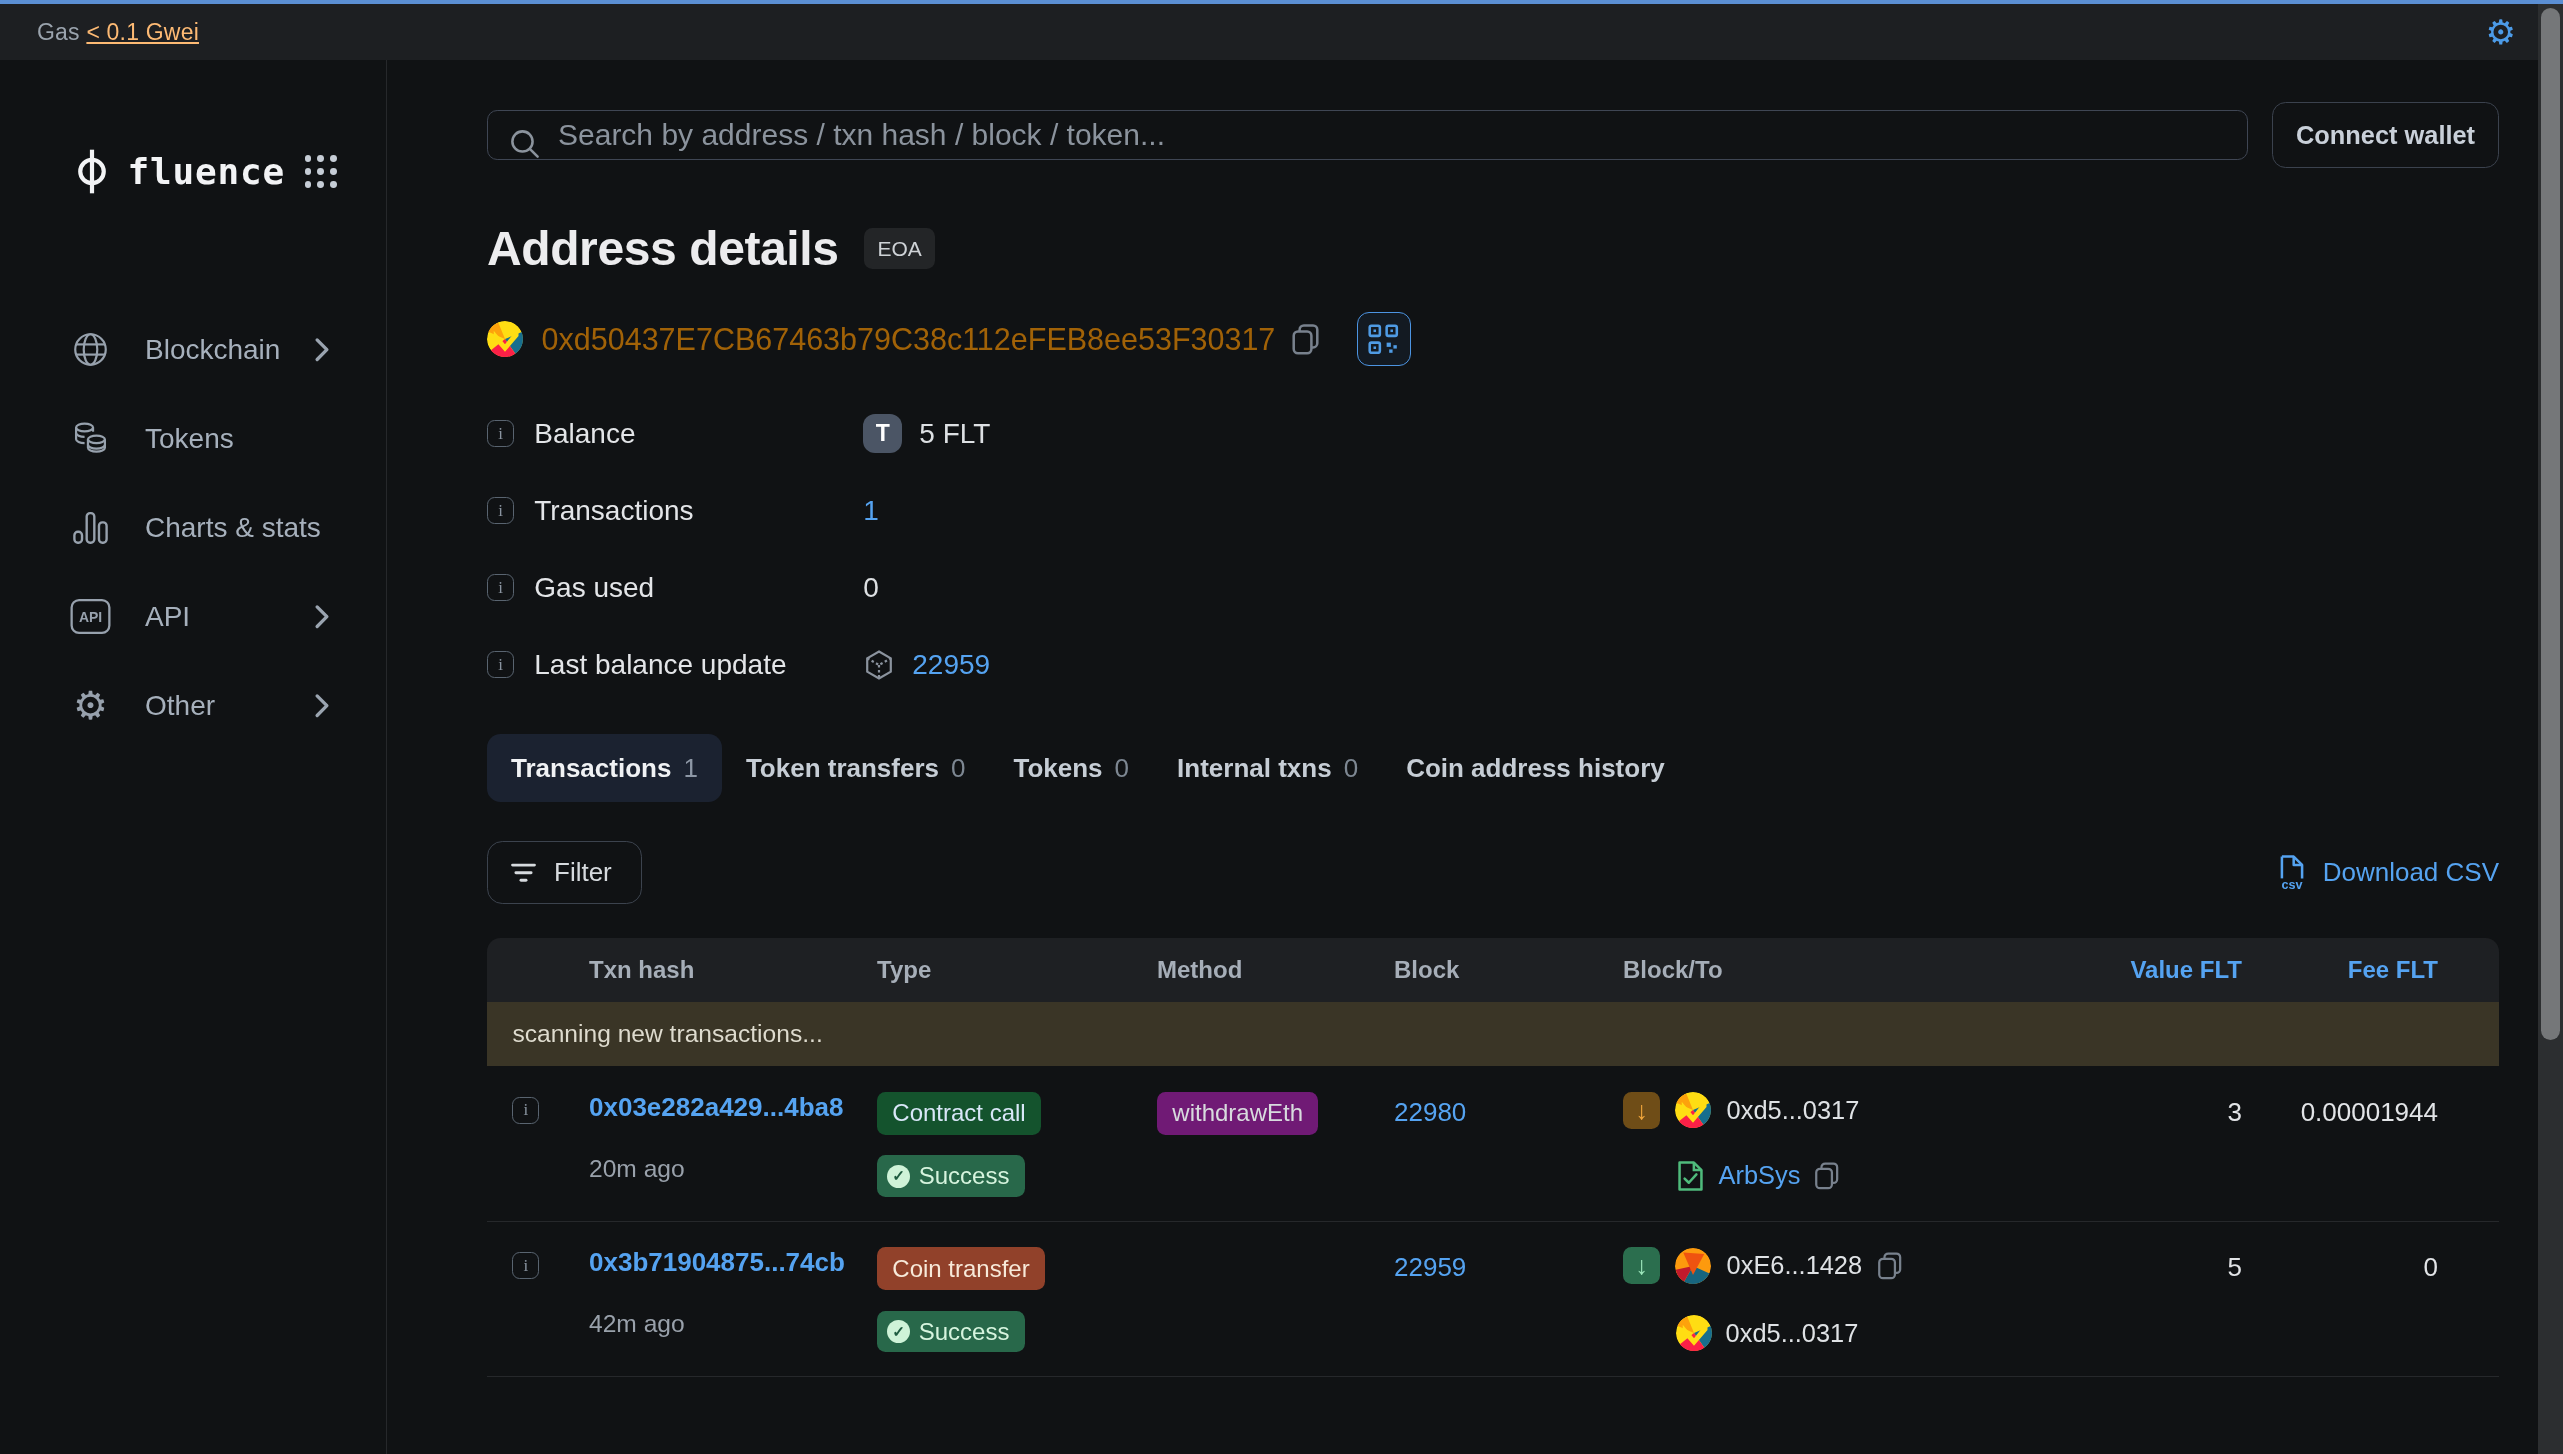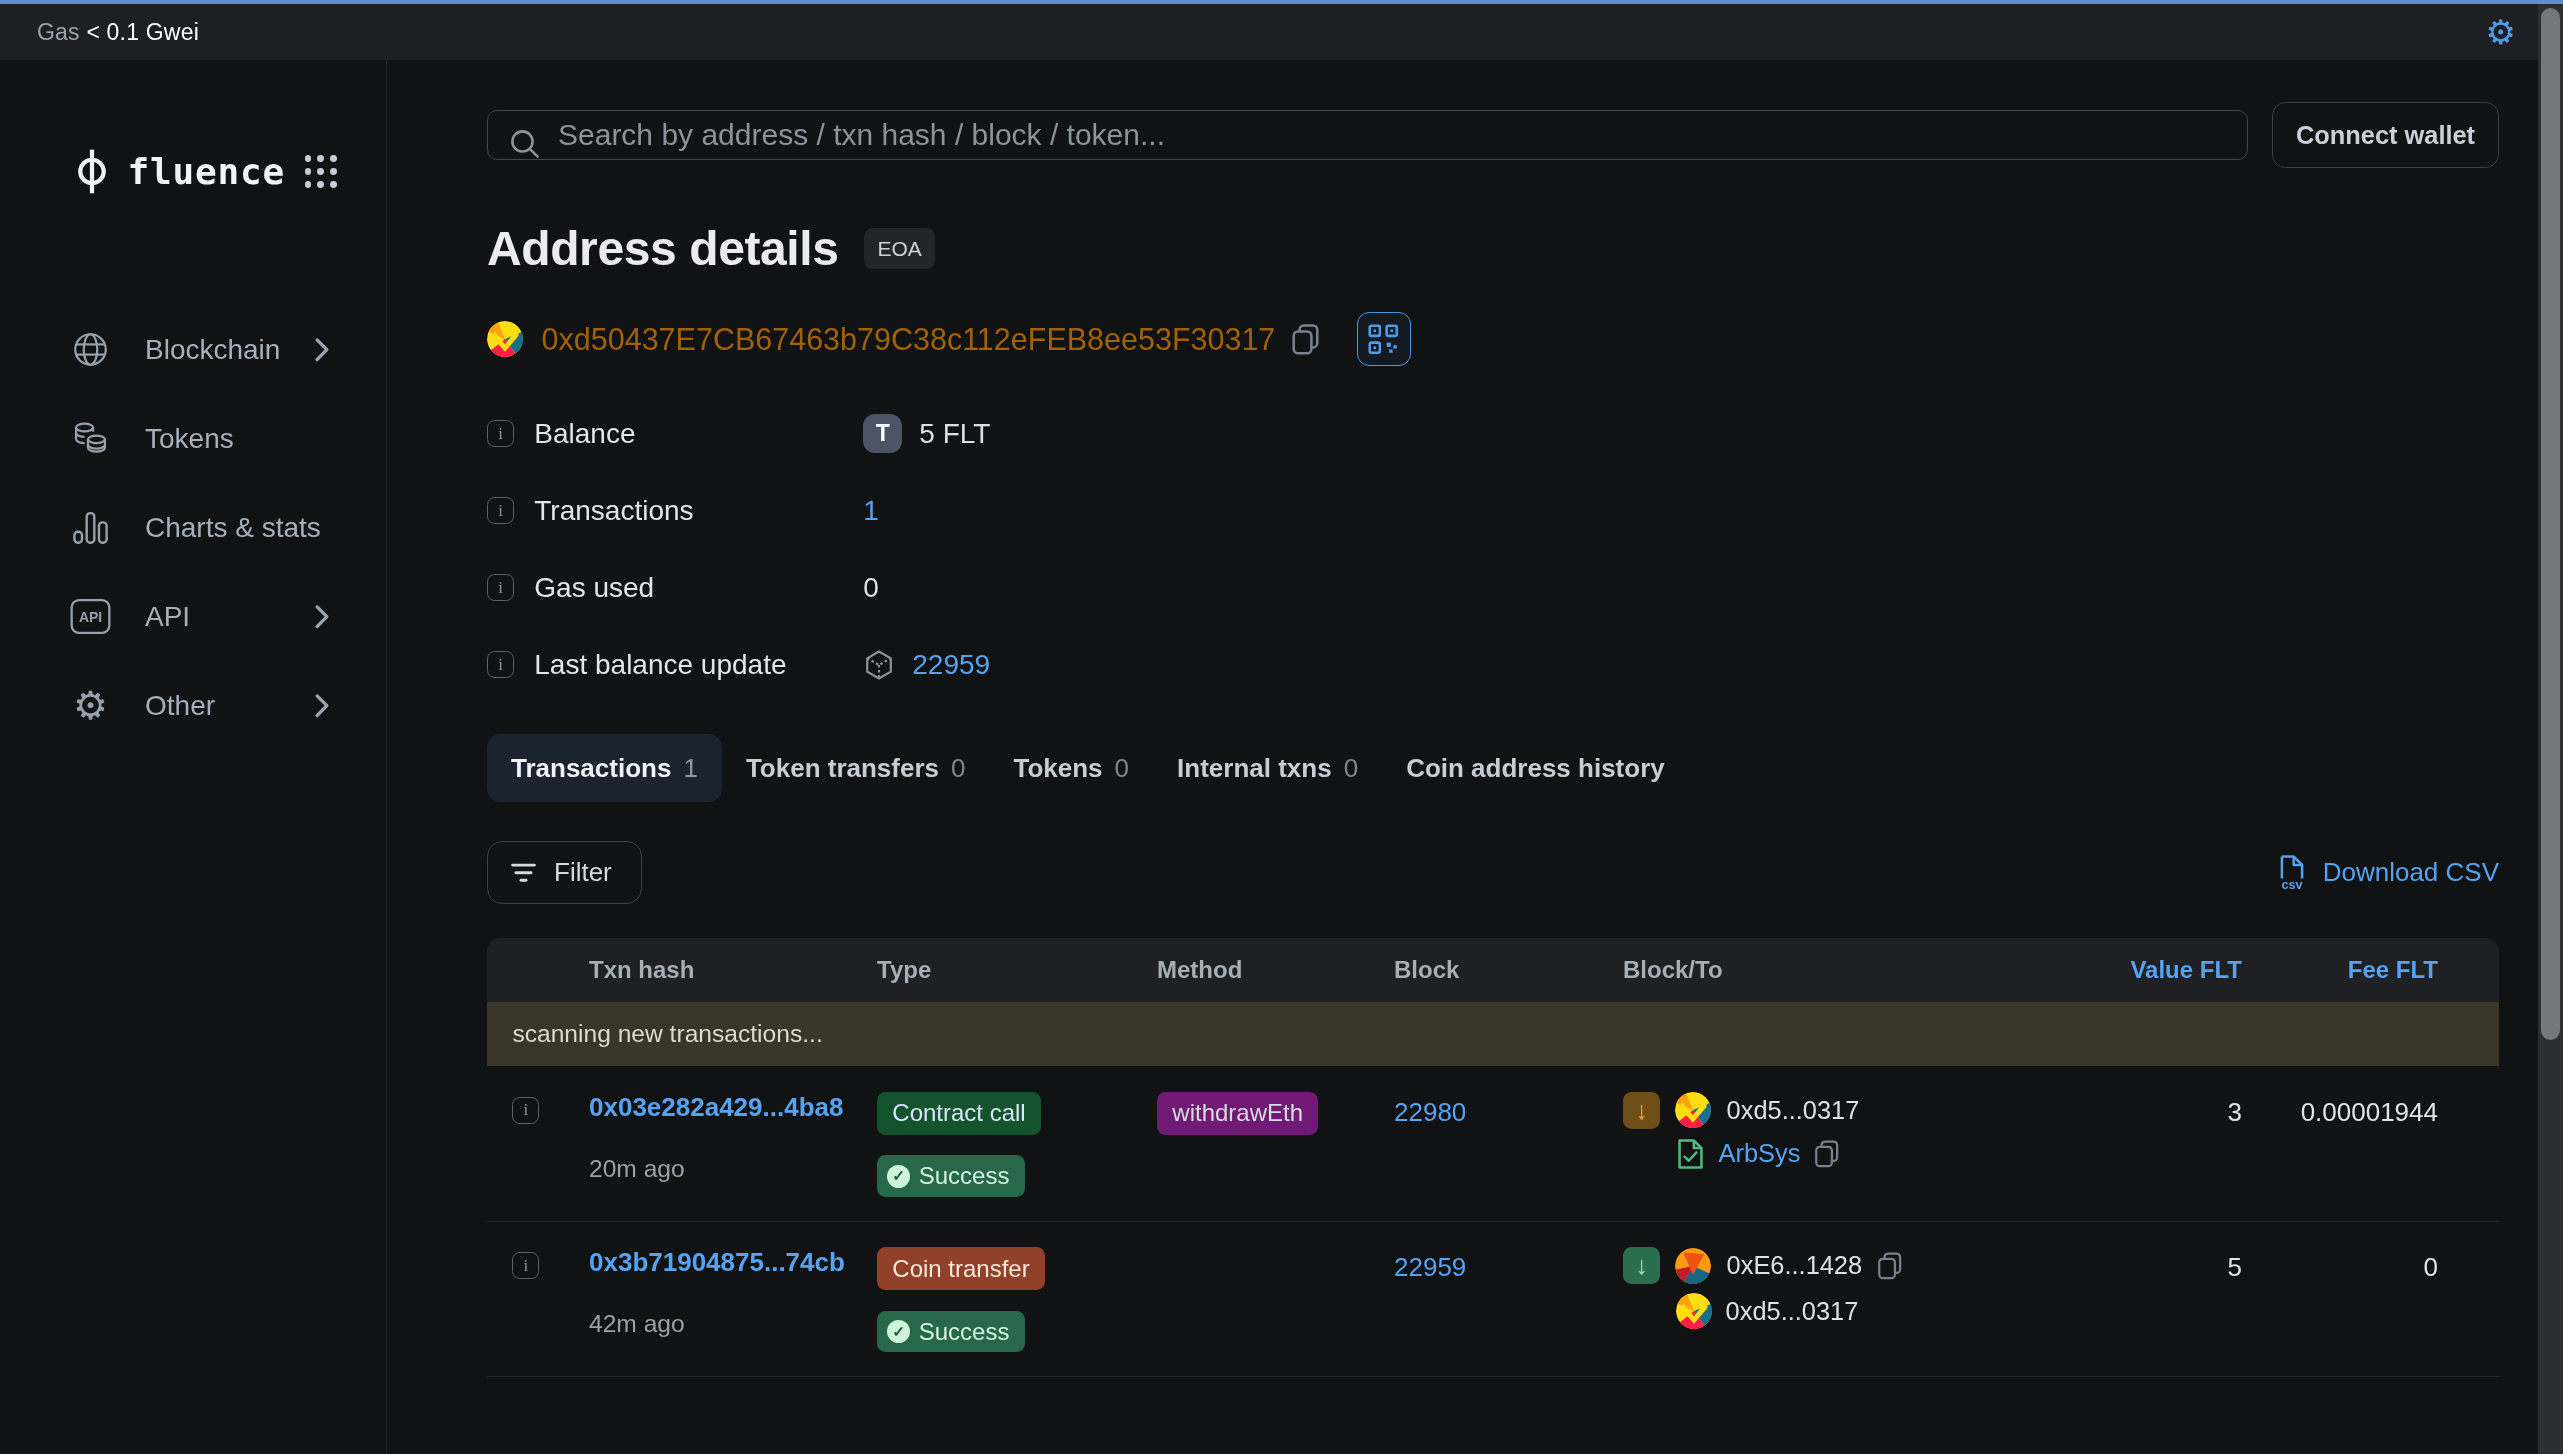--- a/index.html
+++ b/index.html
@@ -12,21 +12,21 @@
     position:relative;
   }
   
   .topline { height:4.2px; background:#5b8fd4; }
   .topbar {
     height:56px; background:#1d1f22;
     display:flex; align-items:center; justify-content:space-between;
     padding:0 47px 0 37px;
   }
   .gas { font-size:23px; color:#9aa3ad; letter-spacing:0.2px; }
-  .gas .val { color:#ffffff; }
+  .gas .val { color:#fdba74;text-decoration:underline; }
   .topbar-gear { font-size:34px; color:#4c9be8; line-height:1; cursor:pointer; }
   
   .scrollbar { position:absolute; top:4.2px; right:0; width:24.6px; height:1450px; background:#2c2e30; }
   .scrollbar .thumb { position:absolute; top:3.4px; left:2.5px; width:19.5px; height:1032px; background:#757779; border-radius:10.2px; }
   
   .layout { display:flex; height:1394px; }
   .sidebar { width:387px; min-width:387px; border-right:1.7px solid #26282b; padding-top:88px; }
   .brand-row { display:flex; align-items:center; padding:0 49px 0 70px; }
   .phi { width:44px; height:47px; }
   .brand-name { font-family:"DejaVu Sans Mono", monospace; font-weight:bold; font-size:36px; color:#f2f3f5; margin-left:13.6px; flex:1; letter-spacing:0.8px; }
@@ -100,21 +100,21 @@
   .hash { font-size:26px; font-weight:600; }
   .age { margin-top:32px; color:#99a1ab; font-size:24.6px; }
   .tag { display:inline-block; padding:7.6px 15.3px; border-radius:8.5px; font-size:24px; }
   .tag.contract { background:#14532d; color:#d9e7f8; }
   .tag.cointx { background:#91412a; color:#f7e9d9; }
   .tag.method { background:#701a75; color:#d8dbde; }
   .status { display:inline-flex; align-items:center; gap:8.5px; margin-top:20.3px; padding:6.8px 15.3px 6.8px 10.2px; border-radius:8.5px; background:#28684a; color:#d6f4de; font-size:24px; }
   .check-dot { width:23px; height:23px; border-radius:50%; background:#cff3d8; color:#1f5c40; font-size:15.3px; font-weight:bold; display:flex; align-items:center; justify-content:center; }
   .c-block { padding-top:5.1px; font-size:26px; }
   .ft-line { display:flex; align-items:center; gap:15.3px; }
-  .ft-line2 { margin-top:9px; margin-left:53px; display:flex; align-items:center; gap:13.6px; font-size:25.4px; }
+  .ft-line2 { margin-top:31px; margin-left:53px; display:flex; align-items:center; gap:13.6px; font-size:25.4px; }
   .dir-badge { width:37px; height:37px; border-radius:8.5px; display:flex; align-items:center; justify-content:center; font-size:25.4px; font-weight:bold; }
   .dir-orange { background:#6f4d17; color:#f3a73c; }
   .dir-green { background:#2b6e4e; color:#9fe8bd; }
   .ft-addr { font-size:25.4px; color:#dfe2e5; }
   .c-num { text-align:right; padding-top:5.1px; font-size:26px; color:#e2e4e7; }
   .c-fee { padding-right:61px; }
   .av-sm { width:36px; height:36px; border-radius:50%; }
 </style>
 </head>
 <body>

